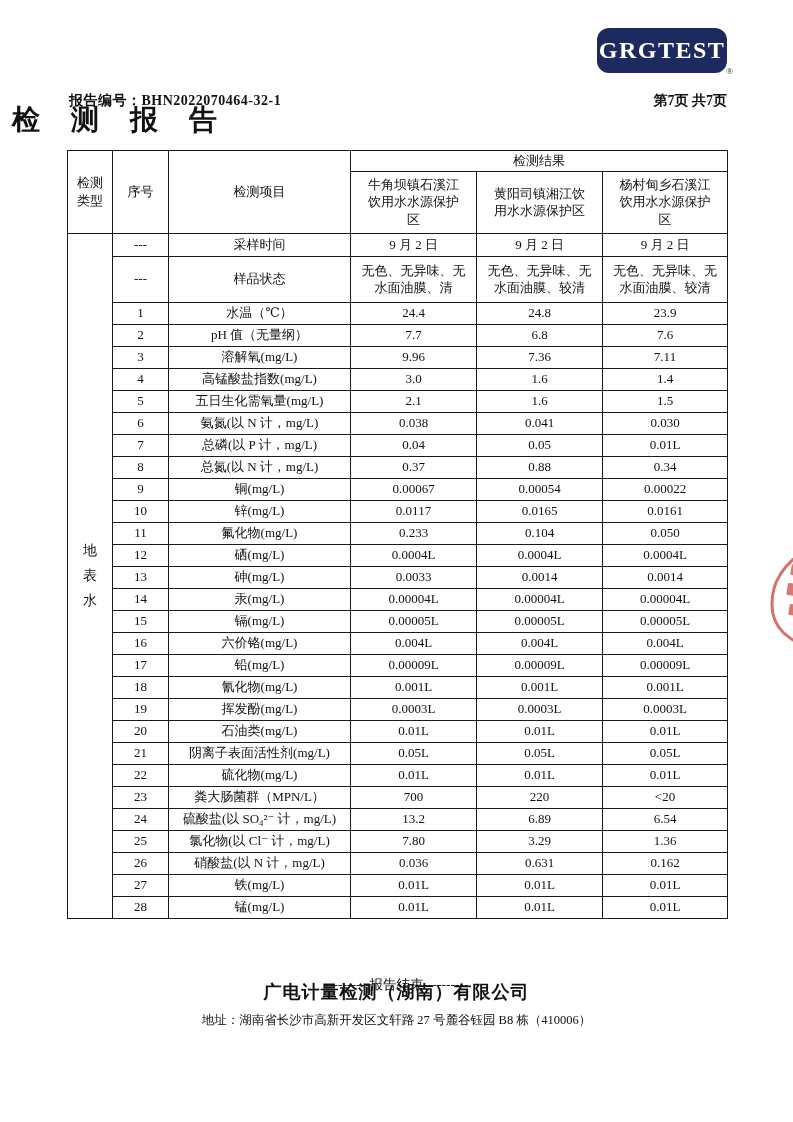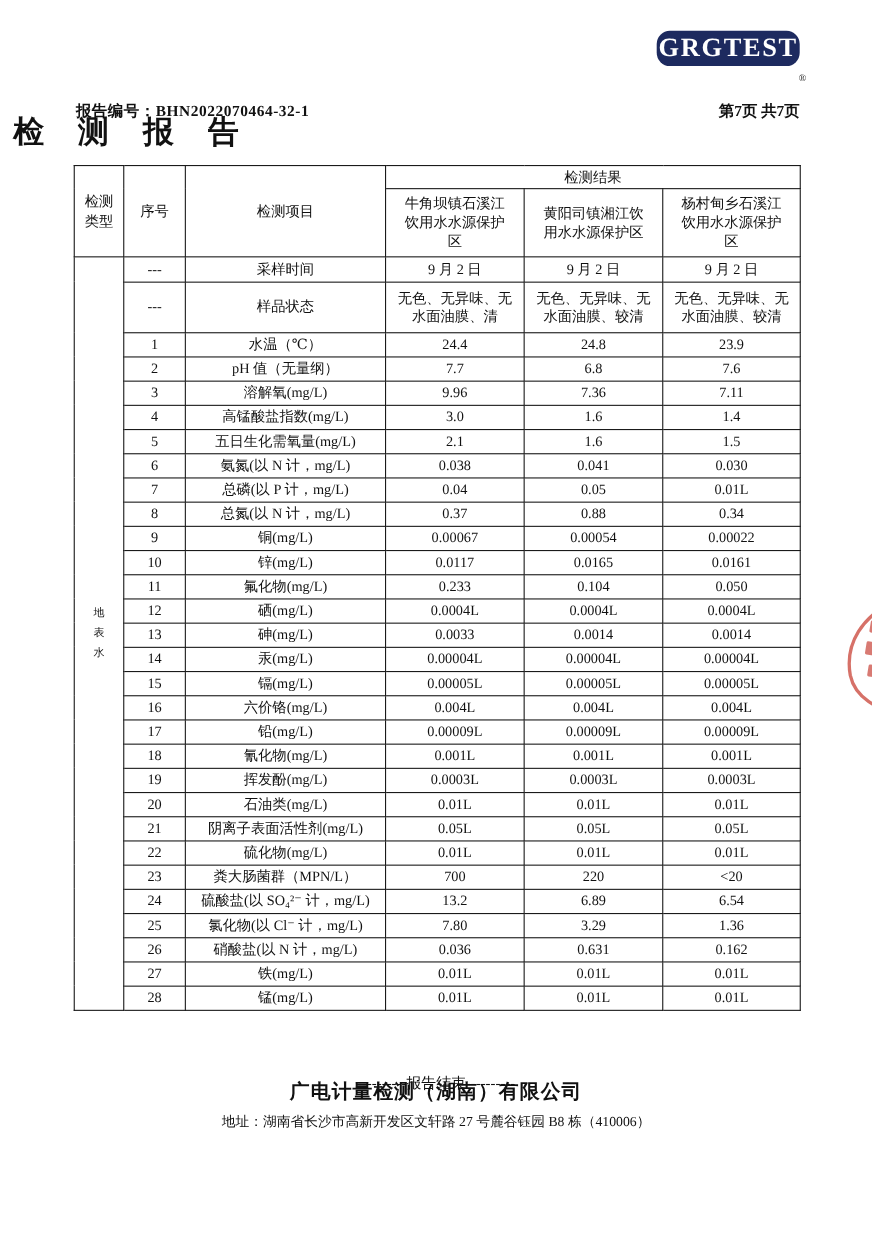--- a/index.html
+++ b/index.html
@@ -23,21 +23,21 @@
     position: absolute; right: 66px; top: 92px;
     font-size: 14px; font-weight: bold;
   }
   .doc-title {
     position: absolute; left: 0; top: 101px; width: 100%;
     font-size: 28px; font-weight: bold;
     letter-spacing: 12px; text-indent: 12px;
   }
   .logo {
     position: absolute; right: 66px; top: 28px;
-    width: 130px; height: 32px;
+    width: 130px; height: 45px;
     background: #1d2a5f; border-radius: 12px;
     display: flex; align-items: center; justify-content: center;
     color: #ffffff; font-size: 24px; font-weight: bold;
     letter-spacing: 1.5px;
   }
   .logo-reg {
     position: absolute; right: 60px; top: 66px;
     font-size: 9px; color: #222;
   }
 
@@ -55,21 +55,21 @@
     white-space: pre-line;
     overflow: hidden;
   }
   tr.h1 { height: 20px; }
   tr.h2 { height: 62px; }
   tbody tr { height: 22px; }
   tbody tr.time-row { height: 23px; }
   tbody tr.status-row { height: 46px; }
   .vtext {
     display: inline-block; width: 1.05em;
-    font-size: 10px; line-height: 1.8; letter-spacing: 0;
+    font-size: 14px; line-height: 1.8; letter-spacing: 0;
     word-break: break-all;
   }
 
   .end-note {
     position: absolute; left: 0; top: 976px; width: 100%;
     text-align: center; font-size: 13.5px;
   }
 
   
   .company {

